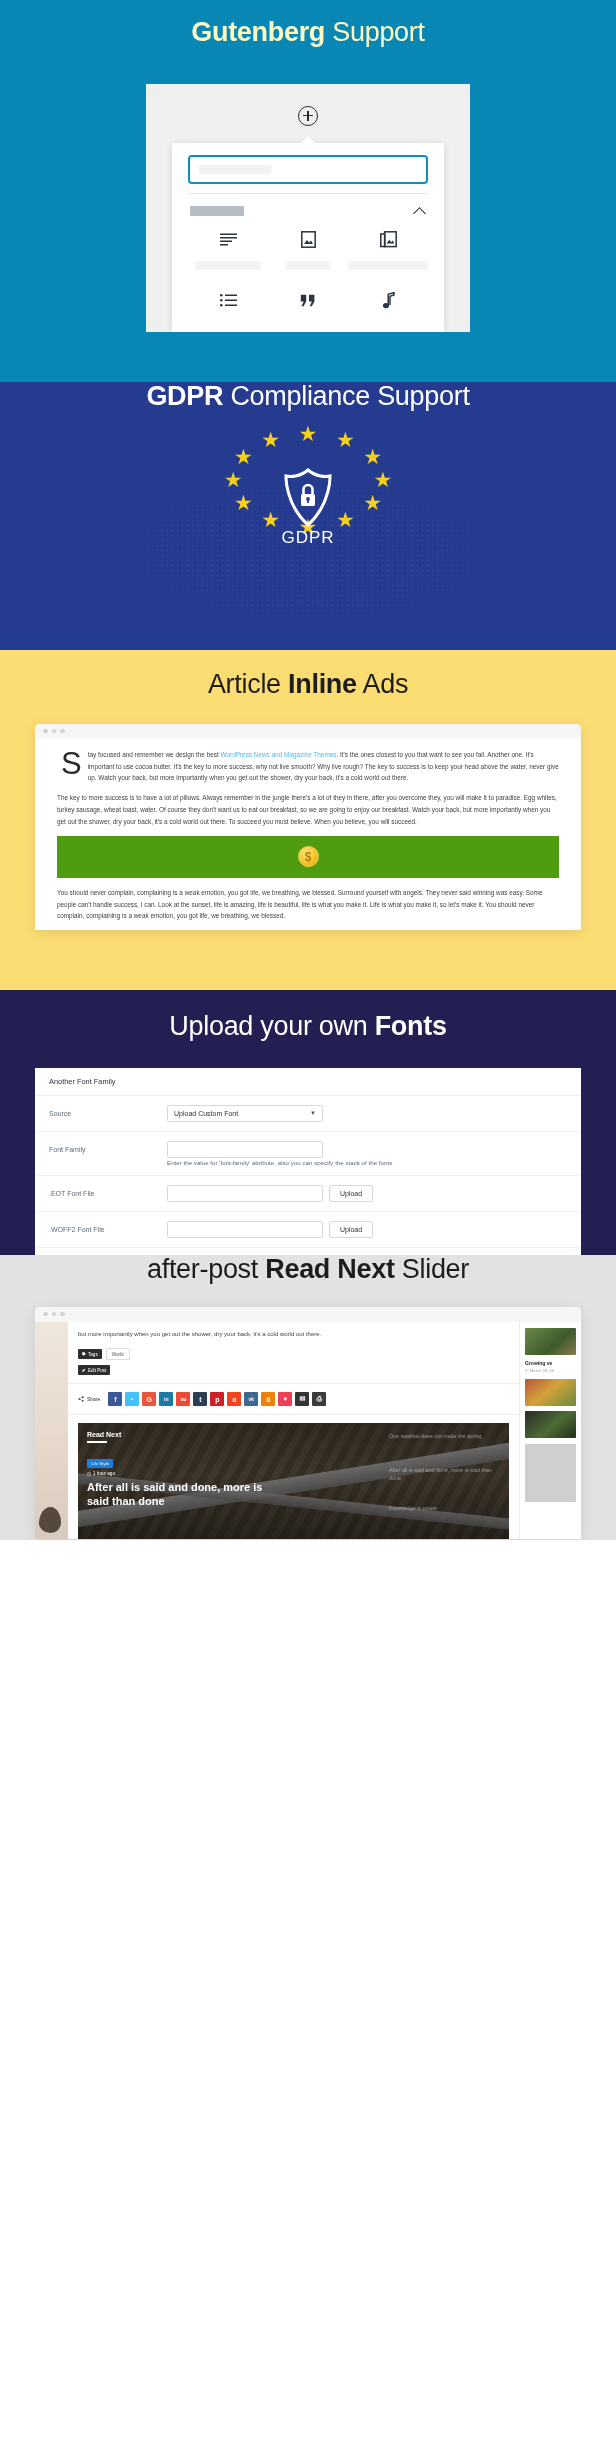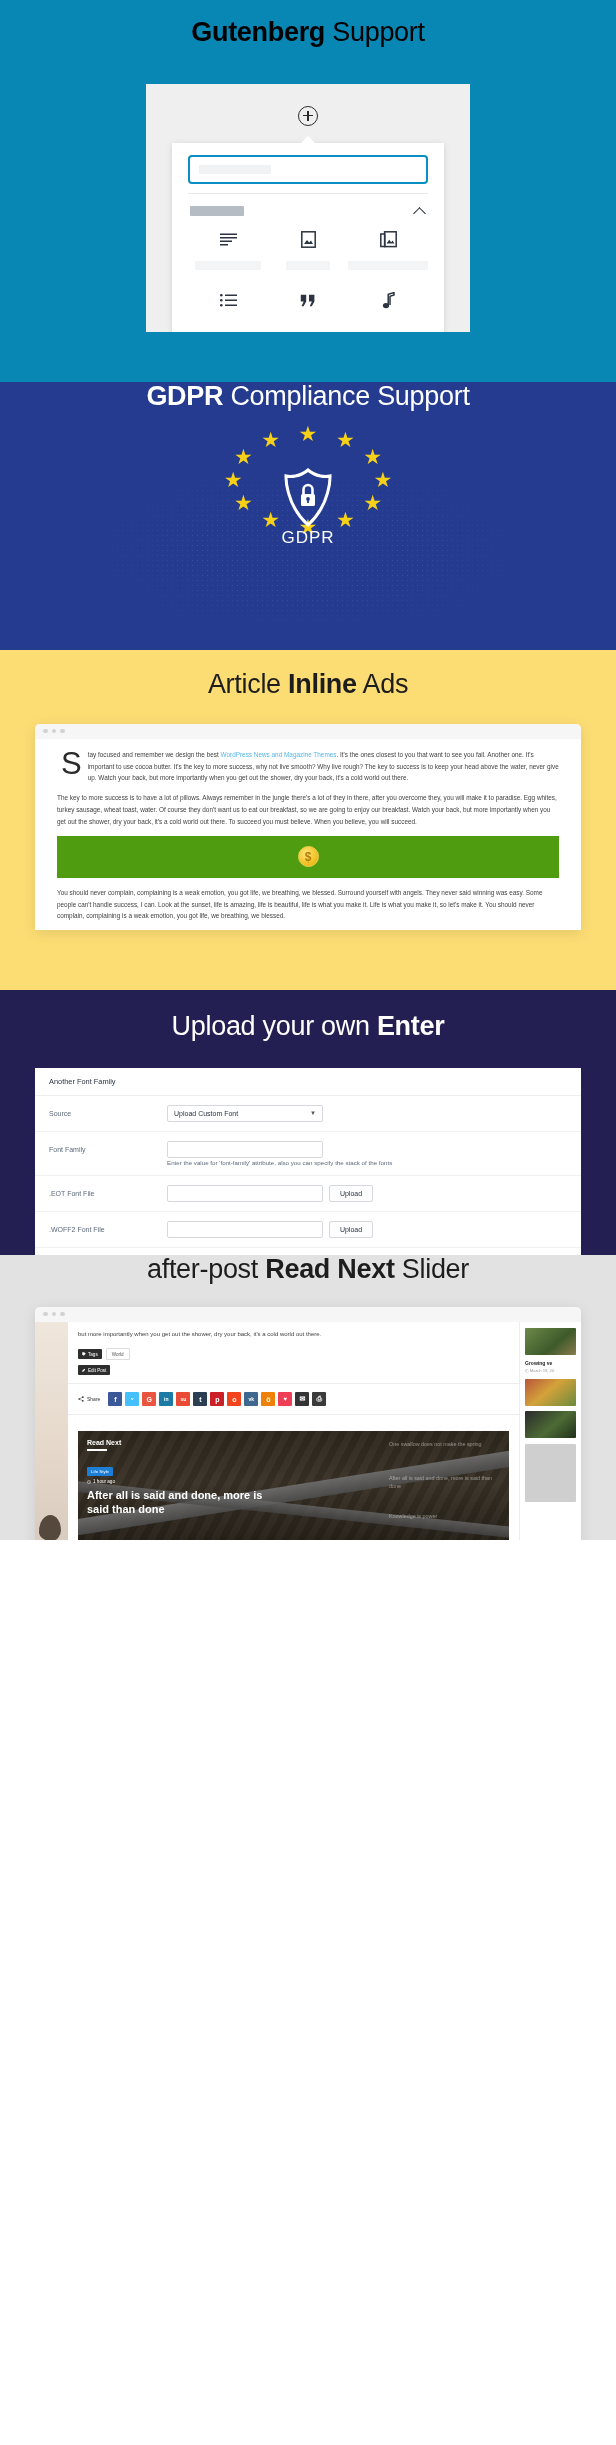--- a/index.html
+++ b/index.html
@@ -17,21 +17,21 @@
     text-align: center;
     font-size: 27px;
     letter-spacing: -0.3px;
     line-height: 1.1;
   }
   .sec-title .lt { font-weight: 400; }
   .sec-title .bd { font-weight: 700; }
 
   
   .gutenberg { background: #0886b4; padding-top: 18px; height: 382px; }
-  .gutenberg .sec-title { color: #000000; margin-bottom: 36px; }
+  .gutenberg .sec-title { color: #fef9c3; margin-bottom: 36px; }
   .gb-card {
     width: 324px; margin: 0 auto; background: #efefef;
     height: 248px; position: relative; overflow: hidden;
   }
   .gb-plus {
     width: 20px; height: 20px; border: 1.6px solid #2b2b2b;
     border-radius: 50%; margin: 22px auto 0; position: relative;
   }
   .gb-plus:before, .gb-plus:after {
     content: ""; position: absolute; background: #2b2b2b;
@@ -191,21 +191,21 @@
   }
   .tag-light { border: 1px solid #dcdcdc; color: #555; font-size: 4.6px; padding: 2.5px 5px; border-radius: 1px; }
   .rn-editrow { margin-top: 5px; }
   .rn-sharebar {
     display: flex; align-items: center; gap: 3px; padding: 8px 10px;
     border-top: 1px solid #ededed; border-bottom: 1px solid #ededed; margin-top: 8px;
   }
   .share-label { font-size: 5px; color: #333; display: flex; align-items: center; gap: 3px; margin-right: 5px; }
   .sbtn { width: 14px; height: 14px; border-radius: 1px; display: flex; align-items: center; justify-content: center; color: #fff; font-size: 7px; font-weight: 700; }
   .rn-hero {
-    margin: 16px 10px 0; height: 116px; position: relative; overflow: hidden;
+    margin: 8px 10px 0; height: 116px; position: relative; overflow: hidden;
     background:
       linear-gradient(180deg, rgba(0,0,0,.30), rgba(0,0,0,.15) 45%, rgba(0,0,0,.45)),
       repeating-linear-gradient(118deg, #4a4034 0 7px, #3d3529 7px 14px),
       linear-gradient(160deg, #8a7a44 0%, #5d5a3a 35%, #3a3a2c 70%, #2c2f28 100%);
   }
   .hero-road {
     position: absolute; left: -10%; top: 46%; width: 120%; height: 16px;
     background: linear-gradient(180deg,#6f6f6f,#4d4d4d);
     transform: rotate(-9deg); opacity: .9;
   }
@@ -378,21 +378,21 @@
           <span class="coin">$</span>
         </div>
 
         <p>You should never complain, complaining is a weak emotion, you got life, we breathing, we blessed. Surround yourself with angels. They never said winning was easy. Some people can't handle success, I can. Look at the sunset, life is amazing, life is beautiful, life is what you make it. Life is what you make it, so let's make it. You should never complain, complaining is a weak emotion, you got life, we breathing, we blessed.</p>
       </div>
     </div>
   </section>
 
   <section class="section fonts">
     <h2 class="sec-title">
-      <span class="lt">Upload your own </span><span class="bd">Enter</span>
+      <span class="lt">Upload your own </span><span class="bd">Fonts</span>
     </h2>
 
     <div class="font-panel">
       <div class="fp-head">Another Font Family</div>
 
       <div class="fp-row">
         <div class="fp-label">Source</div>
         <div class="fp-field">
           <div class="fp-select">
             <span>Upload Custom Font</span>

